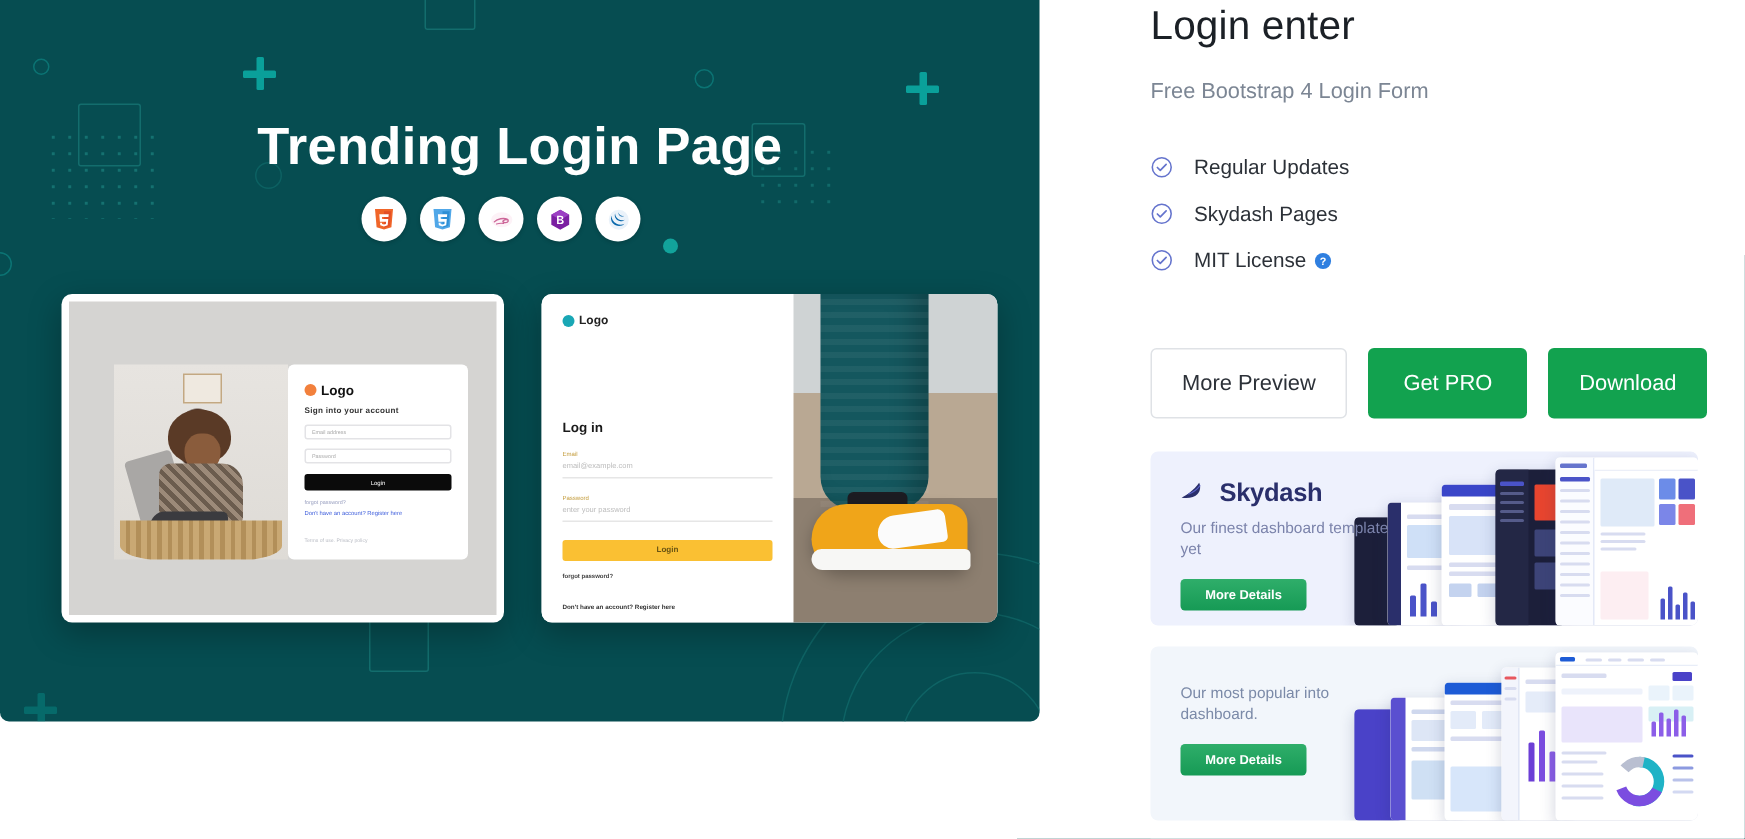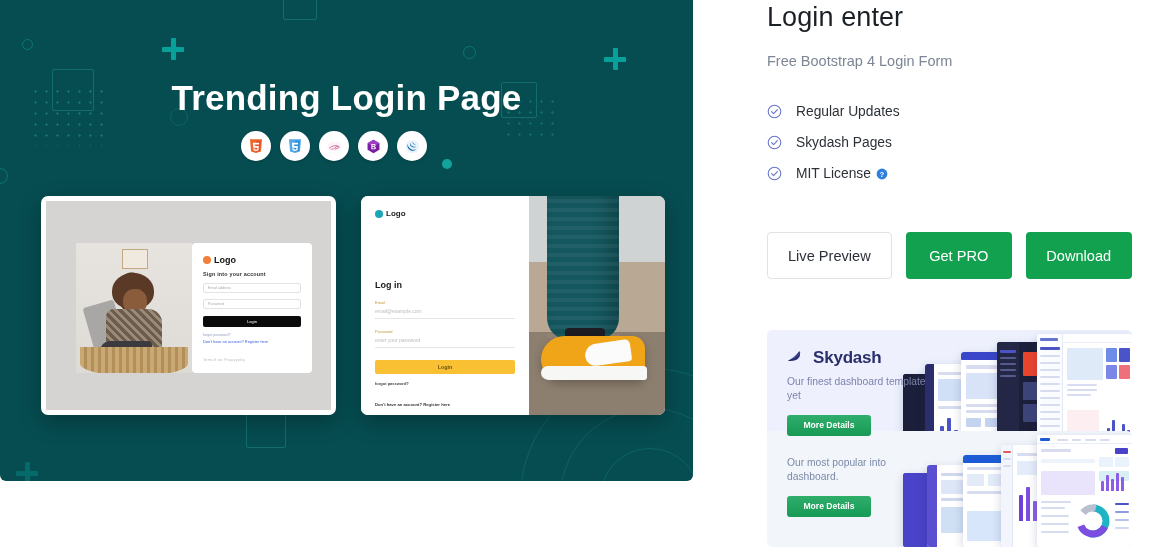--- a/index.html
+++ b/index.html
@@ -168,21 +168,21 @@
   .btn-row { display: flex; gap: 14px; margin-top: 43px; }
   .btn {
     height: 47px; border-radius: 4px; display: flex; align-items: center; justify-content: center;
     font-size: 14.6px; cursor: pointer; padding: 0 20px;
   }
   .btn-outline { background:#fff; border:1px solid #dfe2e6; color:#2c3138; min-width:124px; }
   .btn-green { background:#12a24f; color:#fff; border:none; min-width:106px; }
 
   
   .promo { position:absolute; left:0; width:365px; height:116px; border-radius:5px; overflow:hidden; }
-  .promo-sky { top: 301px; background:#eef1fd;margin-top:29px; }
+  .promo-sky { top: 301px; background:#eef1fd; }
   .promo-azia { top: 431px; background:#f2f6fb; }
   .promo-left { position:absolute; left:20px; top:18px; width:140px; z-index:3; }
   .sky-brand { display:flex; align-items:center; gap:7px; }
   .sky-name { font-size:17px; font-weight:bold; color:#2a2f6b; letter-spacing:-.2px; }
   .azia-name { font-size:23px; font-weight:bold; color:#1d5bd6; letter-spacing:-.5px; }
   .promo-tag { font-size:10.3px; color:#7b83ab; line-height:1.35; margin-top:7px; }
   .promo-tag-azia { color:#7b8aa8; }
   .promo-btn {
     margin-top: 12px; width: 84px; height: 21px; border-radius: 3px;
     background: linear-gradient(#2fae6a,#169a55); color:#fff; font-size:8.6px; font-weight:bold;
@@ -361,21 +361,21 @@
             <svg width="12" height="12" viewBox="0 0 20 20" aria-hidden="true">
               <circle cx="10" cy="10" r="9" fill="#2f7fe0"></circle>
               <text x="10" y="14.4" text-anchor="middle" font-family="Liberation Sans, sans-serif" font-size="12" font-weight="bold" fill="#ffffff">?</text>
             </svg>
           </span>
         </span>
       </div>
     </div>
 
     <div class="btn-row">
-      <div class="btn btn-outline">Live Preview</div>
+      <div class="btn btn-outline">More Preview</div>
       <div class="btn btn-green">Get PRO</div>
       <div class="btn btn-green">Download</div>
     </div>
 
     <div class="promo promo-sky">
       <div class="promo-left">
         <div class="sky-brand">
           <span>
             <svg width="19" height="14" viewBox="0 0 26 18" aria-hidden="true">
               <path d="M1 15.5C6 13 12 9 17 2c1.6 3.2 1.2 7.4-1.4 10.2C13 15.2 7 16.6 1 15.5z" fill="#2a2f6b"></path>

